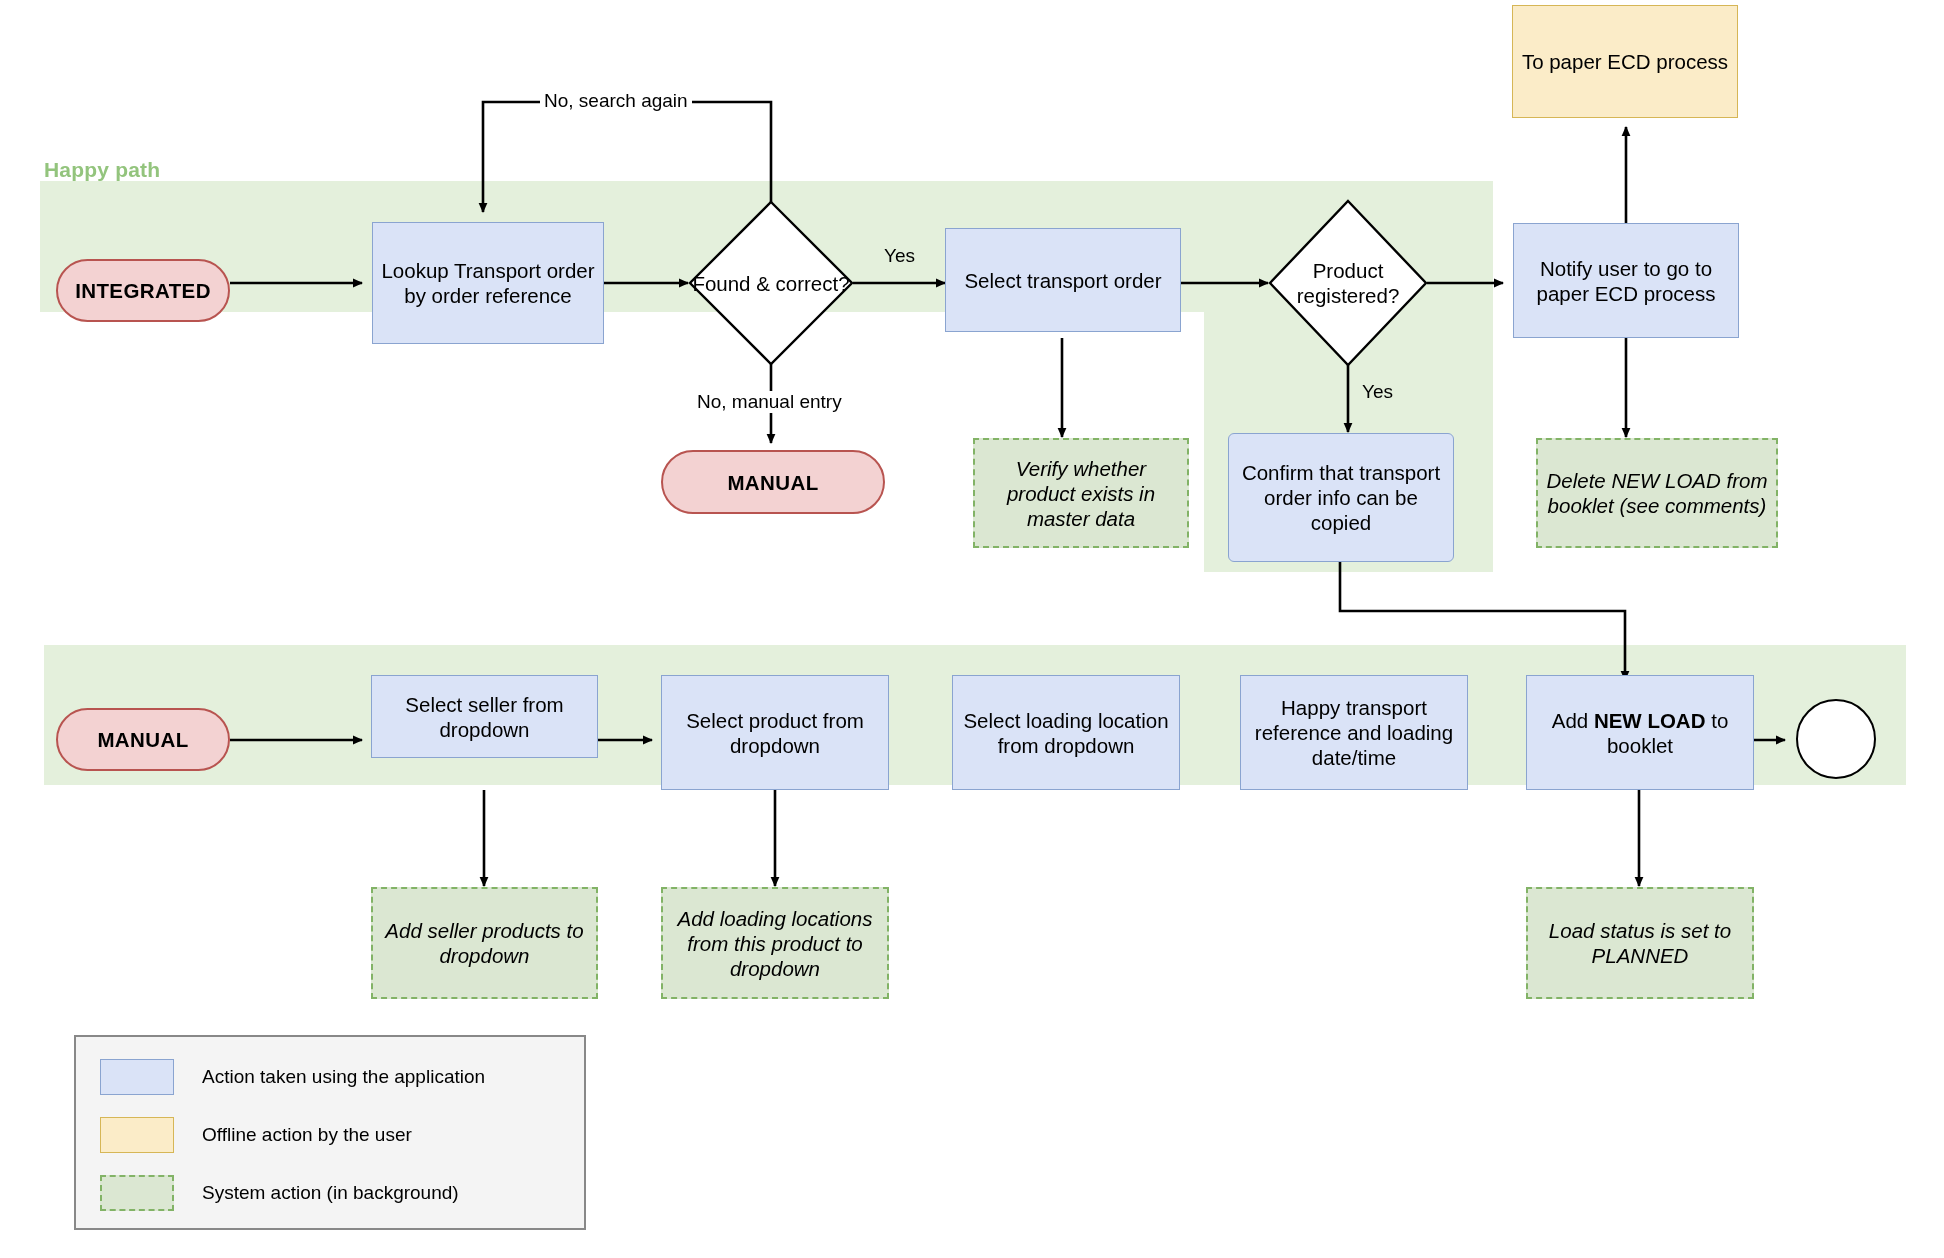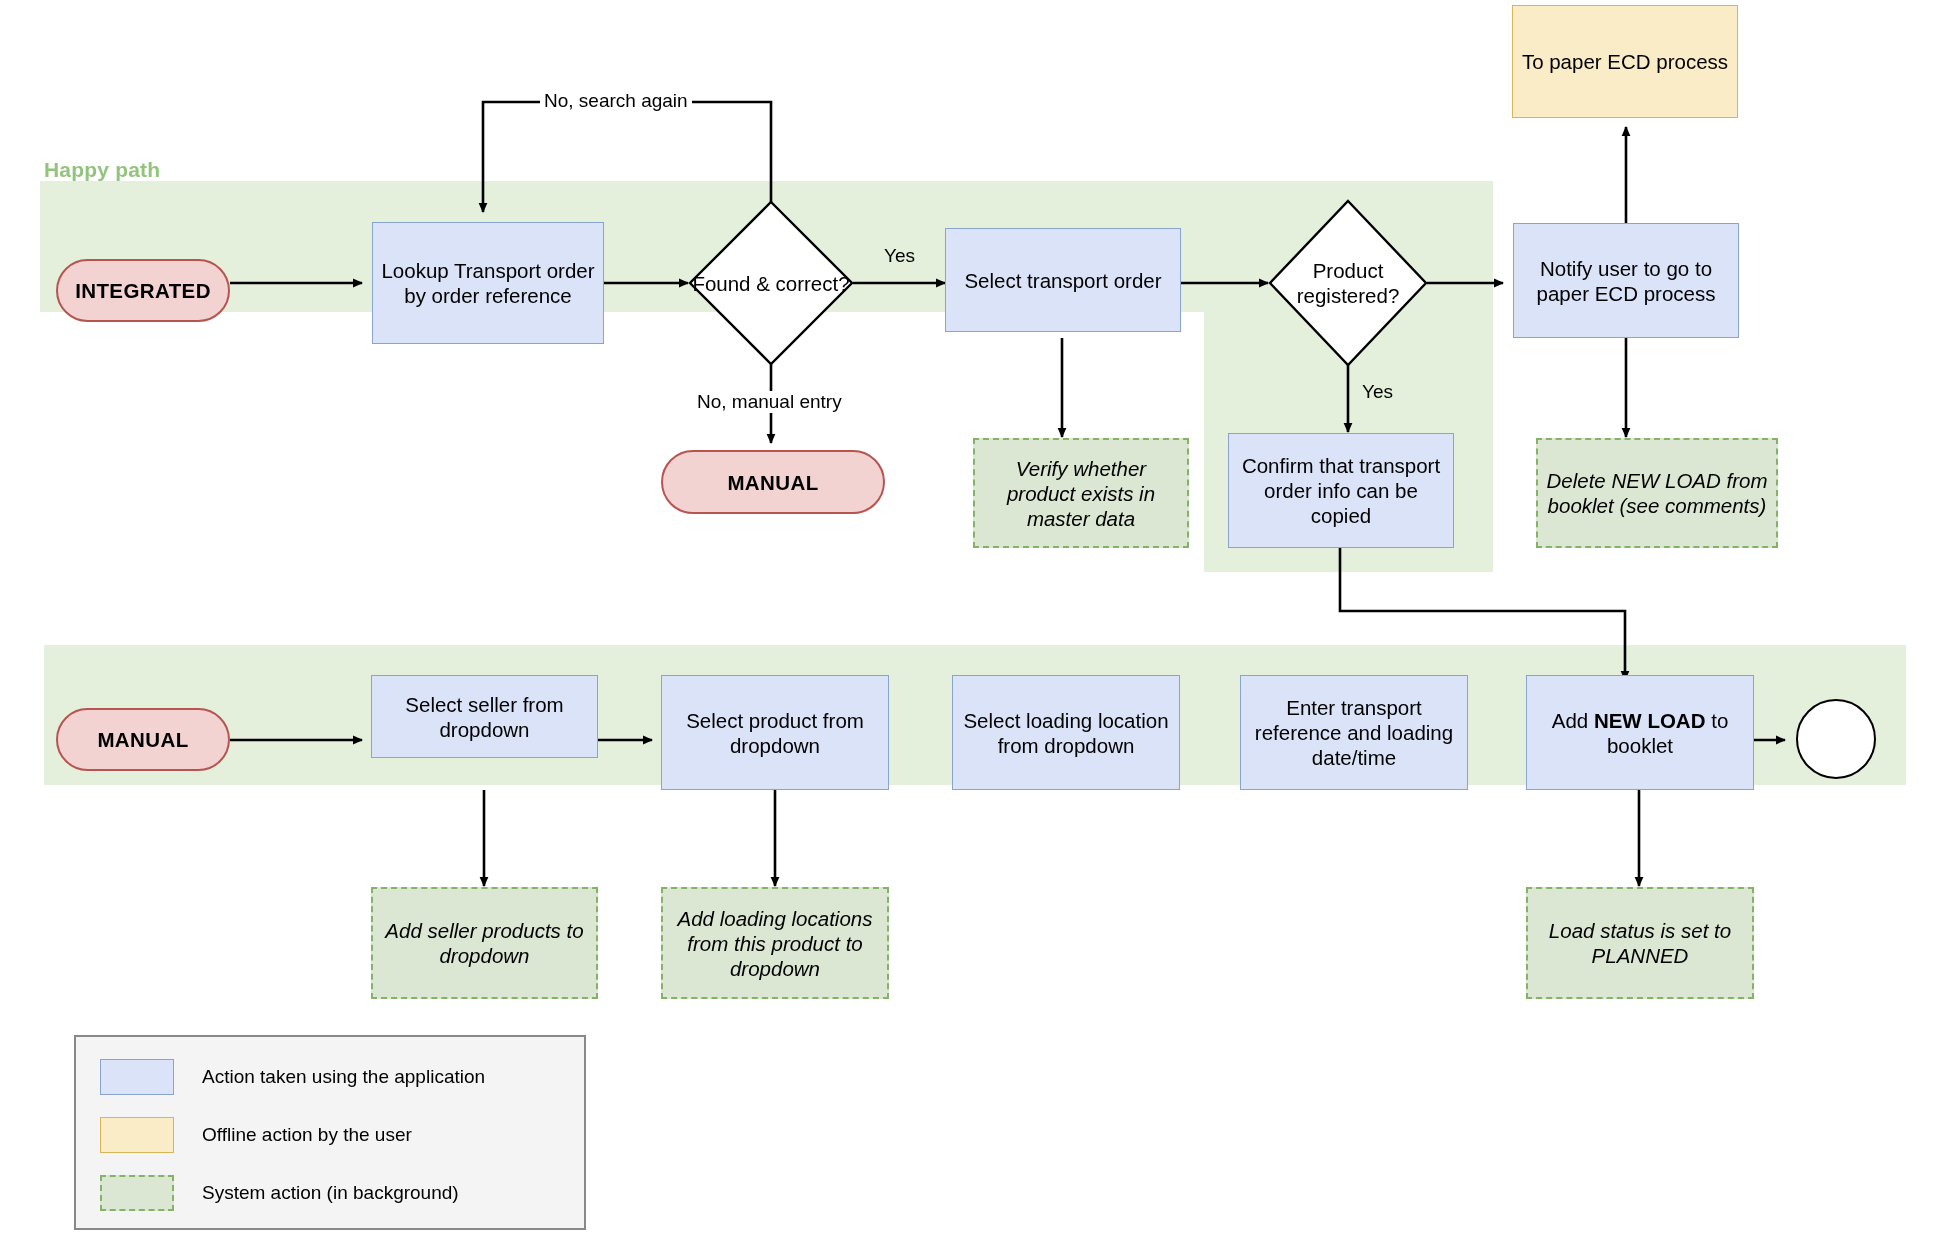--- a/index.html
+++ b/index.html
@@ -209,42 +209,42 @@
 
   <div class="node sysact" style="left:973px; top:438px; width:216px; height:110px;">Verify whether product exists in master data</div>
 
   <div class="diamond-wrap" style="left:1268px; top:199px; width:160px; height:168px;">
     <svg width="160" height="168">
       <polygon points="80,2 158,84 80,166 2,84" fill="#ffffff" stroke="#000000" stroke-width="2.4"></polygon>
     </svg>
     <div class="diamond-text">Product registered?</div>
   </div>
 
-  <div class="node proc" style="left:1228px; top:433px; width:226px; height:115px;">Confirm that transport order info can be copied</div>
+  <div class="node proc" style="left:1228px; top:433px; width:226px; height:129px;border-radius:6px;">Confirm that transport order info can be copied</div>
 
   <div class="node proc" style="left:1513px; top:223px; width:226px; height:115px;">Notify user to go to paper ECD process</div>
 
   <div class="node offline" style="left:1512px; top:5px; width:226px; height:113px;">To paper ECD process</div>
 
   <div class="node sysact" style="left:1513px; top:438px; width:242px; height:110px;margin-left:23px;">Delete NEW LOAD from booklet (see comments)</div>
 
   <div class="edge-label" style="left:540px; top:90px;">No, search again</div>
   <div class="edge-label on-band" style="left:880px; top:245px;">Yes</div>
   <div class="edge-label" style="left:693px; top:391px;">No, manual entry</div>
   <div class="edge-label on-band" style="left:1358px; top:381px;">Yes</div>
 
   <div class="node term" style="left:56px; top:708px; width:174px; height:63px;">MANUAL</div>
 
   <div class="node proc" style="left:371px; top:675px; width:227px; height:83px;">Select seller from dropdown</div>
 
   <div class="node proc" style="left:661px; top:675px; width:228px; height:115px;">Select product from dropdown</div>
 
   <div class="node proc" style="left:952px; top:675px; width:228px; height:115px;">Select loading location from dropdown</div>
 
-  <div class="node proc" style="left:1240px; top:675px; width:228px; height:115px;">Enter transport reference and loading date/time</div>
+  <div class="node proc" style="left:1240px; top:675px; width:228px; height:115px;">Happy transport reference and loading date/time</div>
 
   <div class="node proc" style="left:1526px; top:675px; width:228px; height:115px;">
     <span><span>Add </span><b class="strong">NEW LOAD</b><span> to booklet</span></span>
   </div>
 
   <div class="node endnode" style="left:1796px; top:699px; width:80px; height:80px;"></div>
 
   <div class="node sysact" style="left:371px; top:887px; width:227px; height:112px;">Add seller products to dropdown</div>
 
   <div class="node sysact" style="left:661px; top:887px; width:228px; height:112px;">Add loading locations from this product to dropdown</div>

